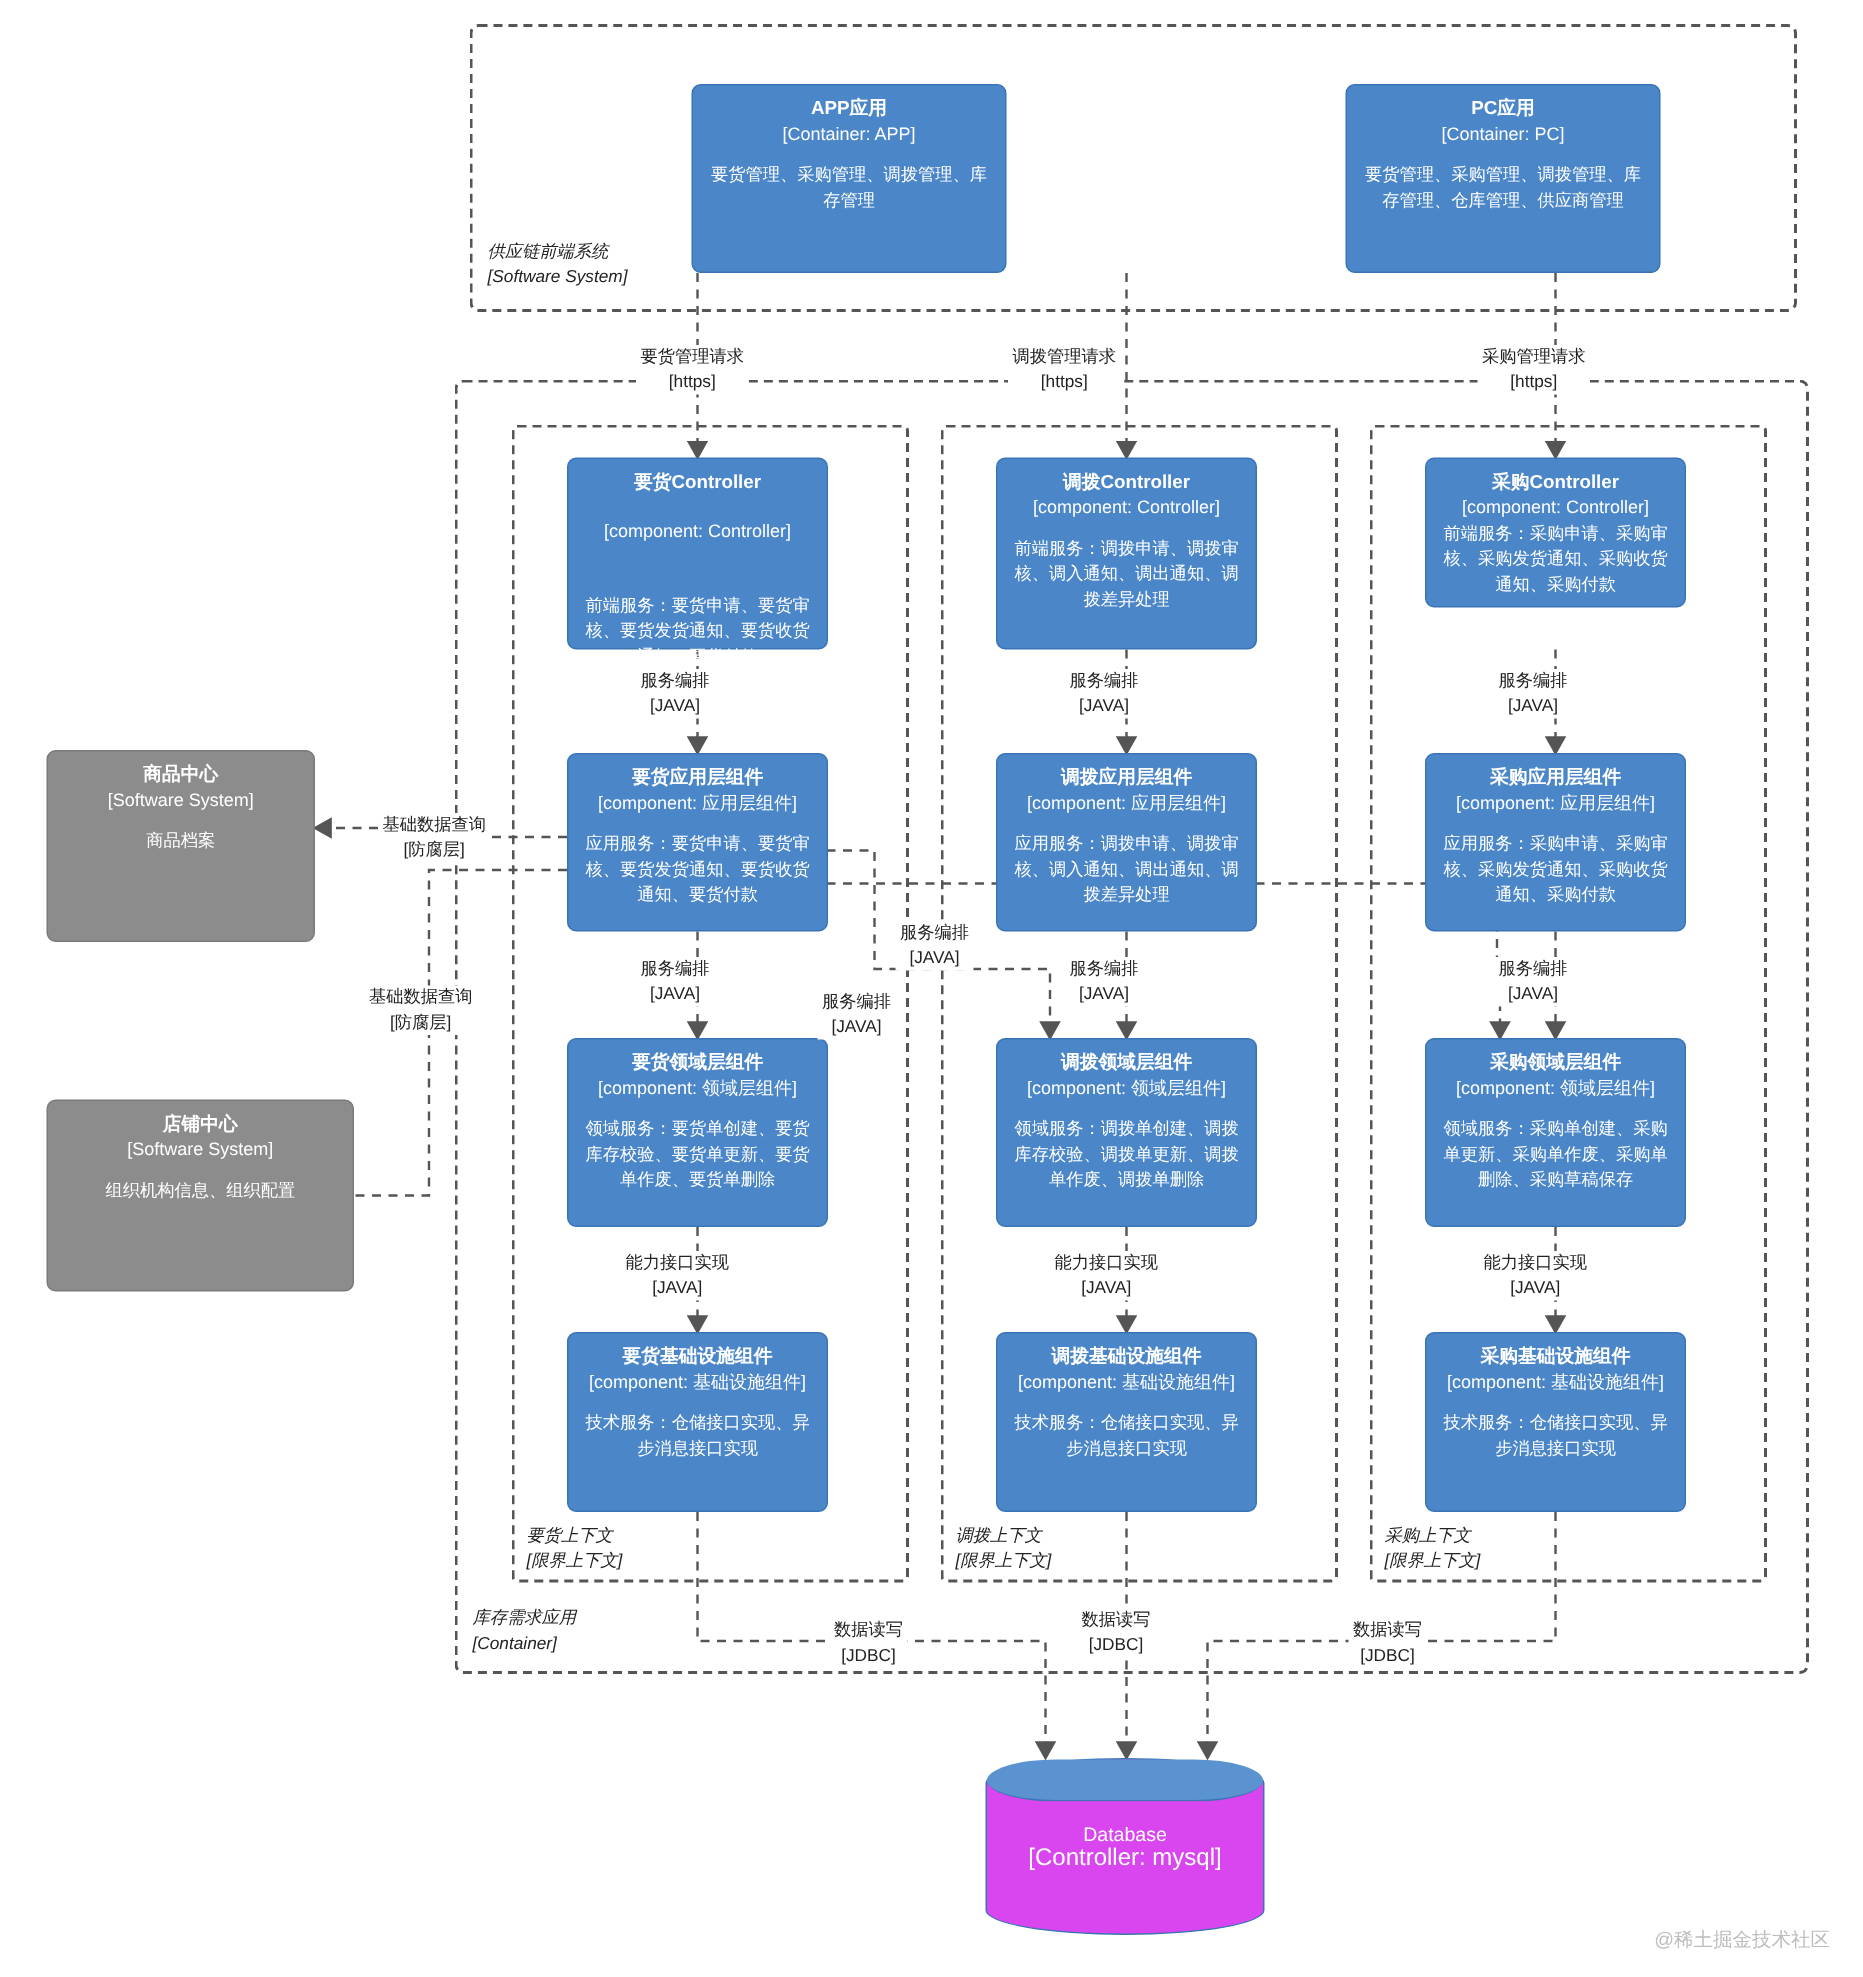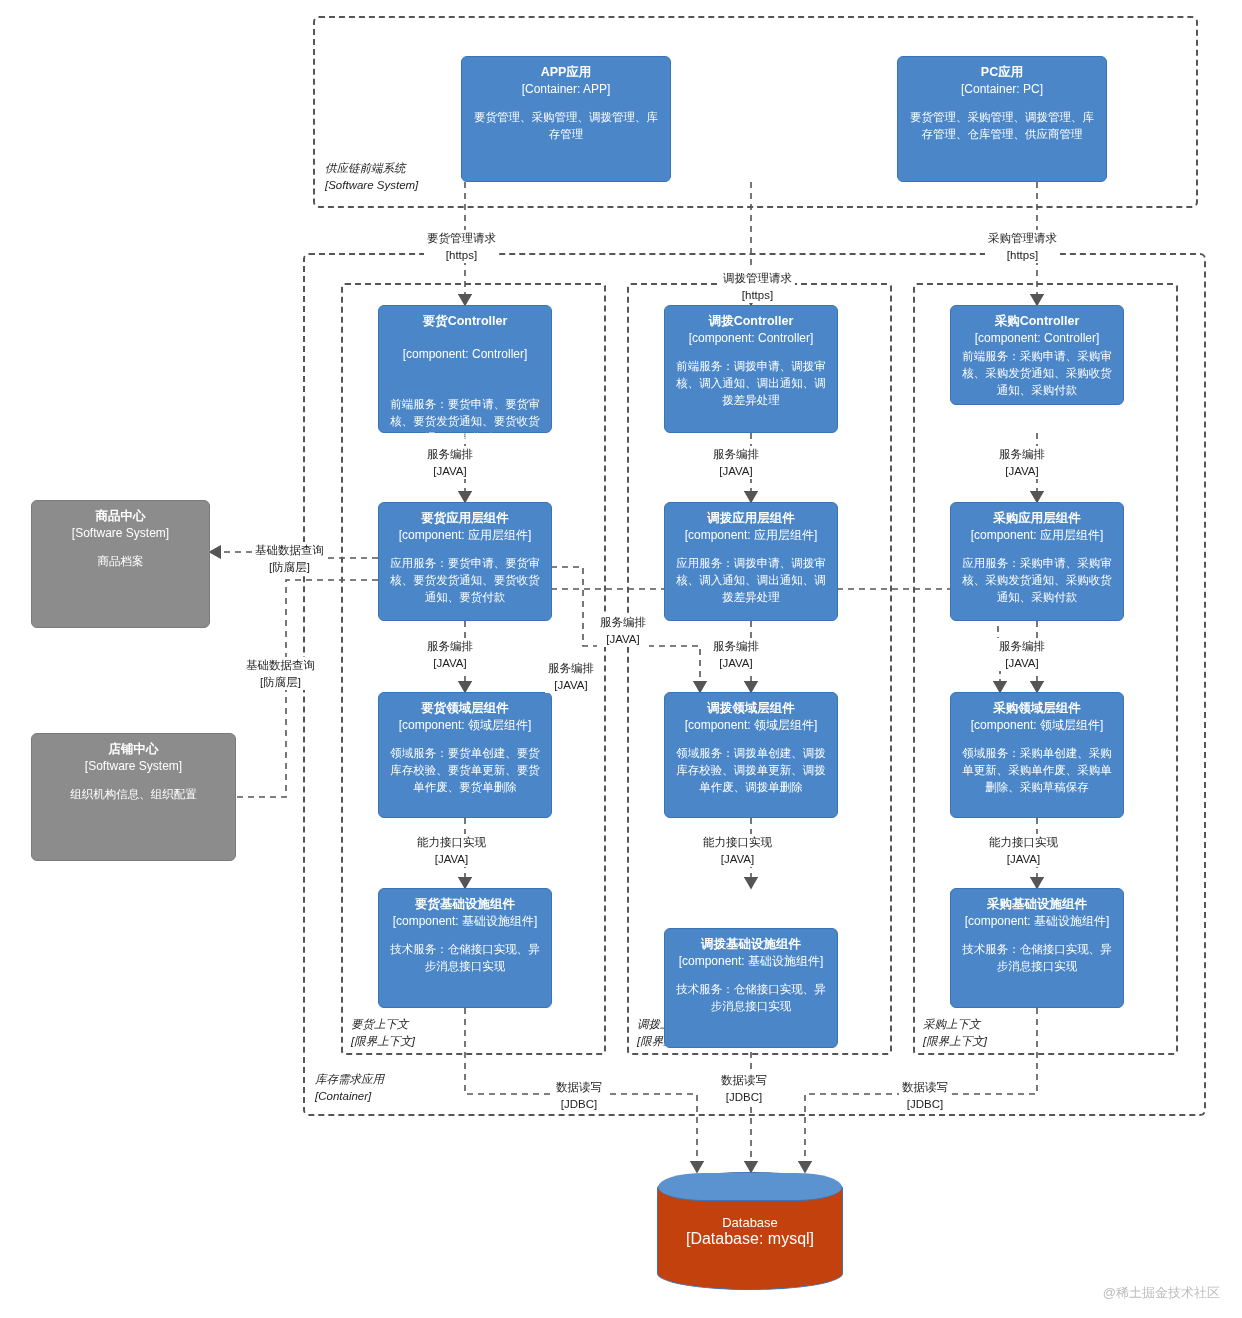--- a/index.html
+++ b/index.html
@@ -9,21 +9,21 @@
   .sysbox{border:2px dashed #555;border-radius:6px;}
   .ctxbox{border:2px dashed #555;border-radius:4px;}
   .node{position:absolute;box-sizing:border-box;background:#4a86c8;border:1px solid #3a74b4;
         border-radius:6px;color:#fff;text-align:center;display:flex;flex-direction:column;
         align-items:center;padding:6px 8px;}
   .node .t1{font-weight:bold;font-size:12.5px;line-height:1.45;}
   .node .t2{font-size:12px;line-height:1.45;}
   .node .sep{height:10px;}
   .node .t3{font-size:11.5px;line-height:1.5;}
   .grey{background:#8c8c8c;border:1px solid #7a7a7a;}
-  .dbshape{position:absolute;box-sizing:border-box;background:#c2410c;border:1px solid #3a74b4;
+  .dbshape{position:absolute;box-sizing:border-box;background:#d946ef;border:1px solid #3a74b4;
         border-radius:50%/14%;color:#fff;display:flex;flex-direction:column;align-items:center;
         justify-content:center;text-align:center;}
   .dbtop{position:absolute;left:0;top:0;width:100%;height:28px;border-bottom:1px solid #3a74b4;
         border-radius:50%/100%;background:#5b93d0;box-sizing:border-box;}
   .lbl{position:absolute;font-size:11.5px;color:#222;line-height:1.45;text-align:center;
        background:#fff;padding:0 3px;white-space:nowrap;}
   .boundlbl{position:absolute;font-size:11.5px;color:#222;line-height:1.45;background:#fff;
        padding:0 3px;white-space:nowrap;font-style:italic;}
   svg.edges{position:absolute;left:0;top:0;width:1242px;height:1318px;pointer-events:none;}
   .wm{position:absolute;right:22px;bottom:16px;color:#bdbdbd;font-size:13px;}
@@ -165,21 +165,21 @@
     <div class="t2">[component: 应用层组件]</div>
     <div class="sep"></div>
     <div class="t3">应用服务：调拨申请、调拨审核、调入通知、调出通知、调拨差异处理</div>
   </div>
   <div class="node" style="left:664px;top:692px;width:174px;height:126px;">
     <div class="t1">调拨领域层组件</div>
     <div class="t2">[component: 领域层组件]</div>
     <div class="sep"></div>
     <div class="t3">领域服务：调拨单创建、调拨库存校验、调拨单更新、调拨单作废、调拨单删除</div>
   </div>
-  <div class="node" style="left:664px;top:928px;width:174px;height:120px;">
+  <div class="node" style="left:664px;top:888px;width:174px;height:120px;">
     <div class="t1">调拨基础设施组件</div>
     <div class="t2">[component: 基础设施组件]</div>
     <div class="sep"></div>
     <div class="t3">技术服务：仓储接口实现、异步消息接口实现</div>
   </div>
 
   <div class="node" style="left:950px;top:305px;width:174px;height:100px;">
     <div class="t1">采购Controller</div>
     <div class="t2">[component: Controller]</div>
     <div class="sep"></div>
@@ -200,28 +200,28 @@
   <div class="node" style="left:950px;top:888px;width:174px;height:120px;">
     <div class="t1">采购基础设施组件</div>
     <div class="t2">[component: 基础设施组件]</div>
     <div class="sep"></div>
     <div class="t3">技术服务：仓储接口实现、异步消息接口实现</div>
   </div>
 
   <div class="dbshape" style="left:657px;top:1172px;width:186px;height:118px;">
     <div class="dbtop"></div>
     <div class="t2" style="position:relative;z-index:2;font-size:13px;">Database</div>
-    <div class="t2" style="position:relative;z-index:2;">[Database: mysql]</div>
+    <div class="t2" style="position:relative;z-index:2;">[Controller: mysql]</div>
   </div>
 
   <div class="lbl" style="left:424px;top:230px;">
     <div>要货管理请求</div>
     <div>[https]</div>
   </div>
-  <div class="lbl" style="left:720px;top:230px;margin-top:40px;">
+  <div class="lbl" style="left:672px;top:230px;">
     <div>调拨管理请求</div>
     <div>[https]</div>
   </div>
   <div class="lbl" style="left:985px;top:230px;">
     <div>采购管理请求</div>
     <div>[https]</div>
   </div>
 
   <div class="lbl" style="left:424px;top:446px;">
     <div>服务编排</div>

